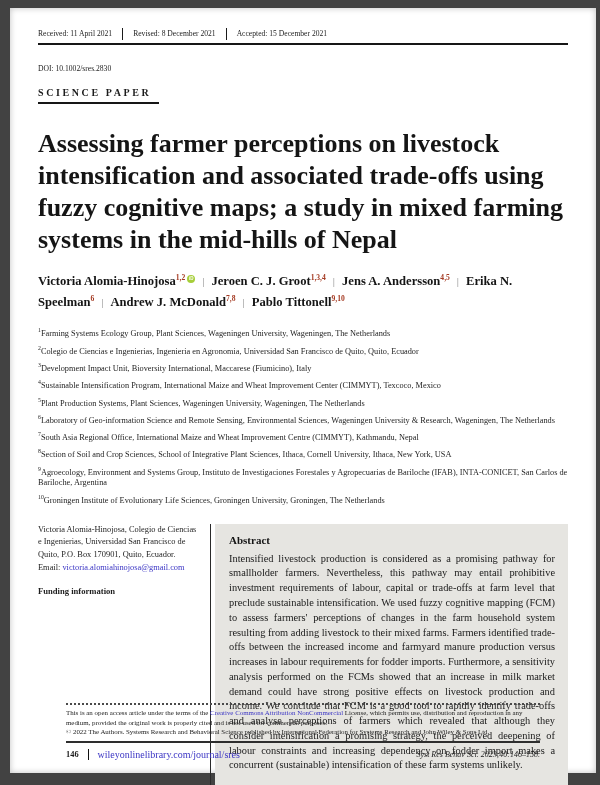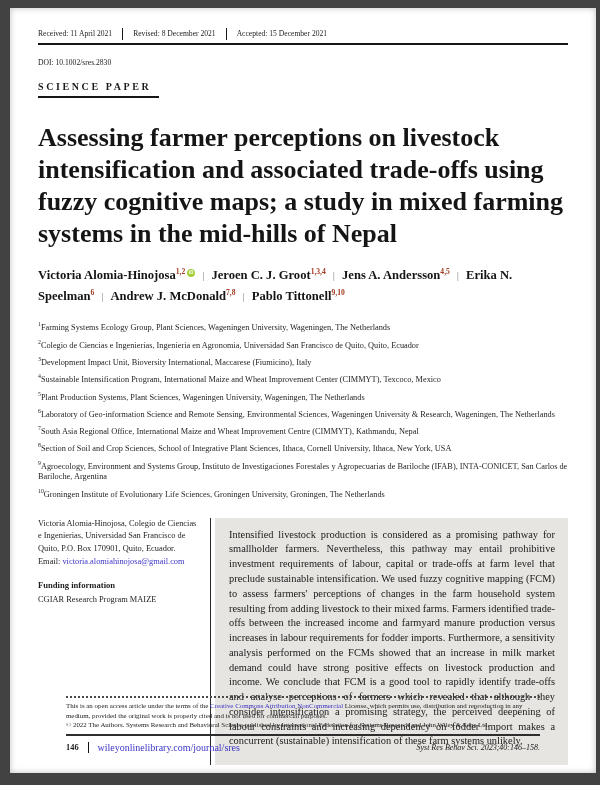--- a/index.html
+++ b/index.html
@@ -13,21 +13,21 @@
     background:#ffffff;color:#1c1c1c;
     box-shadow:inset 0 0 6px rgba(0,0,0,.25);
   }
   .content{position:absolute;left:28px;right:28px;top:0;bottom:0;}
 
   
   .meta-bar{display:flex;align-items:stretch;margin-top:20px;font-size:7.6px;color:#222;}
   .meta-item{padding:1px 10px 2px 10px;border-left:1.6px solid #1a1a1a;}
   .meta-item:first-child{border-left:none;padding-left:0;}
   .meta-rule{border-bottom:2.4px solid #161616;margin-top:3px;}
-  .doi-line{font-size:7.6px;margin-top:13px;color:#222;}
+  .doi-line{font-size:7.6px;margin-top:19px;color:#222;}
 
   
   .header-row{display:flex;justify-content:space-between;align-items:flex-end;margin-top:14px;}
   .kicker{font-size:10px;font-weight:bold;letter-spacing:2.6px;border-bottom:2.6px solid #161616;padding:0 8px 4px 0;}
   .brand{display:flex;align-items:flex-end;gap:12px;}
   .journal-logo{background:#f0d583;padding:3px 7px 4px 7px;display:flex;align-items:center;gap:5px;}
   .logo-col{display:flex;flex-direction:column;line-height:1.18;}
   .logo-word{font-size:6.8px;font-weight:bold;letter-spacing:1.4px;color:#2e2a20;}
   .logo-and{font-size:5px;font-style:italic;color:#2e2a20;margin-top:4px;}
   .publisher{font-size:17px;letter-spacing:2.5px;color:#1d1d1d;margin-bottom:3px;}
@@ -51,21 +51,21 @@
   .left-col{width:160px;flex:0 0 160px;font-size:8.4px;line-height:1.5;color:#1e1e1e;padding-right:12px;}
   .col-heading{font-weight:bold;font-size:8.6px;margin-bottom:2px;}
   .email-link,.cc-link,.journal-link{color:#3b35c4;text-decoration:none;}
   .funding{margin-top:11px;}
   .col-divider{border-left:1.6px solid #2a2a2a;}
   .abstract-box{flex:1;background:#e6e5e1;margin-left:4px;padding:10px 13px 16px 14px;}
   .abstract-heading{font-weight:bold;font-size:11px;margin-bottom:6px;color:#151515;}
   .abstract-body{font-size:10.4px;line-height:1.42;text-align:justify;color:#1a1a1a;}
 
   
-  .footer{position:absolute;left:28px;right:28px;bottom:20px;}
+  .footer{position:absolute;left:28px;right:28px;bottom:13px;}
   .dotted-rule{border-top:2px dotted #4a4a4a;}
   .license{font-size:6.9px;line-height:1.4;margin-top:3px;color:#222;}
   .copyright{font-size:6.9px;line-height:1.4;color:#222;}
   .footer-rule{border-bottom:2.6px solid #2e2e2e;margin-top:4px;}
   .bottom-bar{display:flex;justify-content:space-between;align-items:center;margin-top:6px;}
   .bottom-left{display:flex;align-items:center;font-size:8.4px;}
   .page-number{font-weight:bold;}
   .bar-divider{border-left:1.6px solid #111;height:11px;margin:0 9px;}
   .journal-link{font-size:10px;}
   .citation{font-size:8px;font-style:italic;color:#222;}
@@ -107,25 +107,25 @@
       <div class="affil"><sup>10</sup><span>Groningen Institute of Evolutionary Life Sciences, Groningen University, Groningen, The Netherlands</span></div>
     </div>
 
     <div class="cols">
       <div class="left-col">
         <div><span>Victoria Alomia-Hinojosa, Colegio de Ciencias e Ingenierias, Universidad San Francisco de Quito, P.O. Box 170901, Quito, Ecuador.</span><br>
           <span>Email: </span><a href="#" class="email-link">victoria.alomiahinojosa@gmail.com</a>
         </div>
         <div class="funding">
           <div class="col-heading">Funding information</div>
-          <div>CGIAR Research Program MAIZE</div>
         </div>
       </div>
       <div class="col-divider"></div>
       <div class="abstract-box">
+        <div class="abstract-heading">Abstract</div>
         <div class="abstract-body">Intensified livestock production is considered as a promising pathway for smallholder farmers. Nevertheless, this pathway may entail prohibitive investment requirements of labour, capital or trade-offs at farm level that preclude sustainable intensification. We used fuzzy cognitive mapping (FCM) to assess farmers' perceptions of changes in the farm household system resulting from adding livestock to their mixed farms. Farmers identified trade-offs between the increased income and farmyard manure production versus increases in labour requirements for fodder imports. Furthermore, a sensitivity analysis performed on the FCMs showed that an increase in milk market demand could have strong positive effects on livestock production and income. We conclude that FCM is a good tool to rapidly identify trade-offs and analyse perceptions of farmers which revealed that although they consider intensification a promising strategy, the perceived deepening of labour constraints and increasing dependency on fodder import makes a concurrent (sustainable) intensification of these farm systems unlikely.</div>
       </div>
     </div>
 
     <div class="footer">
       <div class="dotted-rule"></div>
       <div class="license"><span>This is an open access article under the terms of the </span><a href="#" class="cc-link">Creative Commons Attribution NonCommercial</a><span> License, which permits use, distribution and reproduction in any medium, provided the original work is properly cited and is not used for commercial purposes.</span></div>
       <div class="copyright">© 2022 The Authors. Systems Research and Behavioral Science published by International Federation for Systems Research and John Wiley &amp; Sons Ltd.</div>
       <div class="footer-rule"></div>
       <div class="bottom-bar">

